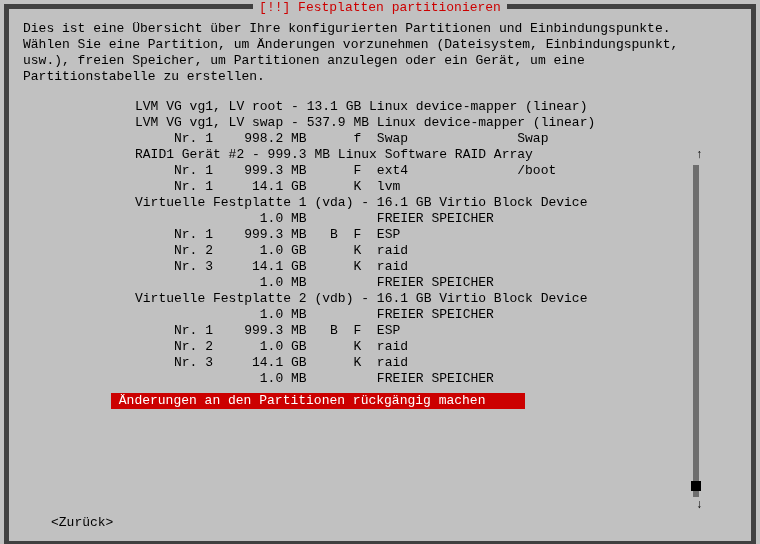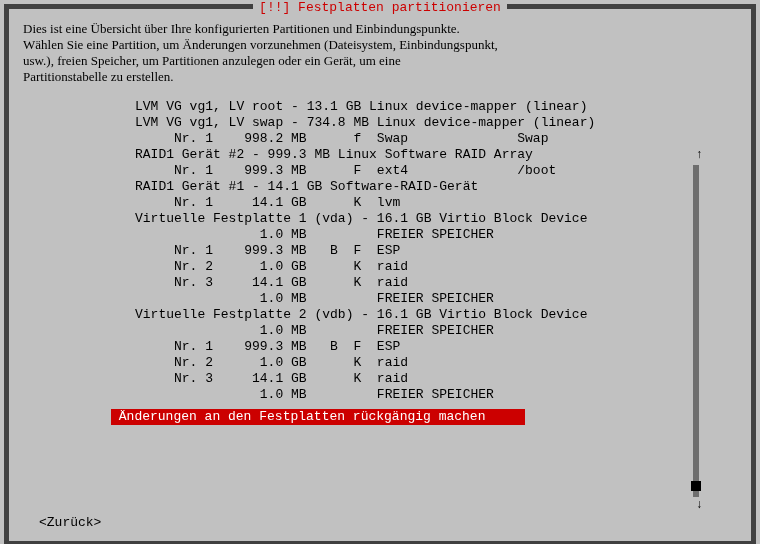--- a/index.html
+++ b/index.html
@@ -34,21 +34,20 @@
     padding: 0 6px;
     color: #cc0000;
     font-weight: normal;
   }
   .content {
     padding: 12px 14px 8px 14px;
   }
   .intro {
     white-space: pre-wrap;
     margin-bottom: 14px;
-    font-family: Liberation Serif, serif;
   }
   .list-wrap {
     position: relative;
     margin-left: 112px;
     margin-right: 46px;
   }
   .row {
     white-space: pre;
     font-family: "Courier New", monospace;
   }
@@ -83,61 +82,60 @@
   .scrollbar .thumb {
     position: absolute;
     left: -2px;
     width: 10px;
     height: 10px;
     background: #000;
     bottom: 6px;
   }
   .back {
     position: absolute;
-    left: 30px;
+    left: 42px;
     bottom: 10px;
   }
 </style>
 </head>
 <body>
 
 <div class="dialog">
   <div class="title-wrap">
     <span class="title">[!!] Festplatten partitionieren</span>
   </div>
 
   <div class="content">
     <div class="intro">Dies ist eine Übersicht über Ihre konfigurierten Partitionen und Einbindungspunkte.
 Wählen Sie eine Partition, um Änderungen vorzunehmen (Dateisystem, Einbindungspunkt,
 usw.), freien Speicher, um Partitionen anzulegen oder ein Gerät, um eine
 Partitionstabelle zu erstellen.</div>
 
     <div class="list-wrap" id="list">
         <div class="row">LVM VG vg1, LV root - 13.1 GB Linux device-mapper (linear)</div>
-        <div class="row">LVM VG vg1, LV swap - 734.8 MB Linux device-mapper (linear)</div>
+        <div class="row">LVM VG vg1, LV swap - 537.9 MB Linux device-mapper (linear)</div>
         <div class="row">     Nr. 1    998.2 MB      f  Swap              Swap</div>
         <div class="row">RAID1 Gerät #2 - 999.3 MB Linux Software RAID Array</div>
         <div class="row">     Nr. 1    999.3 MB      F  ext4              /boot</div>
-        <div class="row">RAID1 Gerät #1 - 14.1 GB Software-RAID-Gerät</div>
         <div class="row">     Nr. 1     14.1 GB      K  lvm</div>
         <div class="row">Virtuelle Festplatte 1 (vda) - 16.1 GB Virtio Block Device</div>
         <div class="row">                1.0 MB         FREIER SPEICHER</div>
         <div class="row">     Nr. 1    999.3 MB   B  F  ESP</div>
         <div class="row">     Nr. 2      1.0 GB      K  raid</div>
         <div class="row">     Nr. 3     14.1 GB      K  raid</div>
         <div class="row">                1.0 MB         FREIER SPEICHER</div>
         <div class="row">Virtuelle Festplatte 2 (vdb) - 16.1 GB Virtio Block Device</div>
         <div class="row">                1.0 MB         FREIER SPEICHER</div>
         <div class="row">     Nr. 1    999.3 MB   B  F  ESP</div>
         <div class="row">     Nr. 2      1.0 GB      K  raid</div>
         <div class="row">     Nr. 3     14.1 GB      K  raid</div>
         <div class="row">                1.0 MB         FREIER SPEICHER</div>
       </div>
 
-    <div class="selected" style="margin-left:88px"> Änderungen an den Festplatten rückgängig machen</div>
+    <div class="selected" style="margin-left:88px"> Änderungen an den Partitionen rückgängig machen</div>
   </div>
 
   <span class="arrow-up">↑</span>
   <div class="scrollbar">
     <div class="thumb"></div>
   </div>
   <span class="arrow-down">↓</span>
 
   <div class="back">&lt;Zurück&gt;</div>
 </div>

